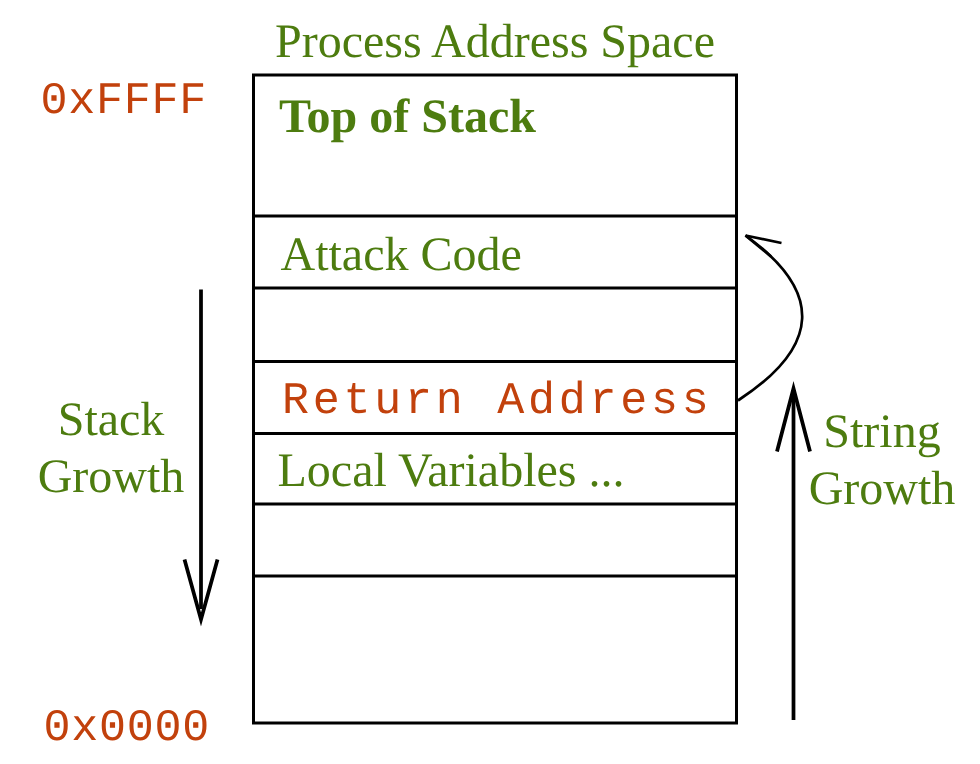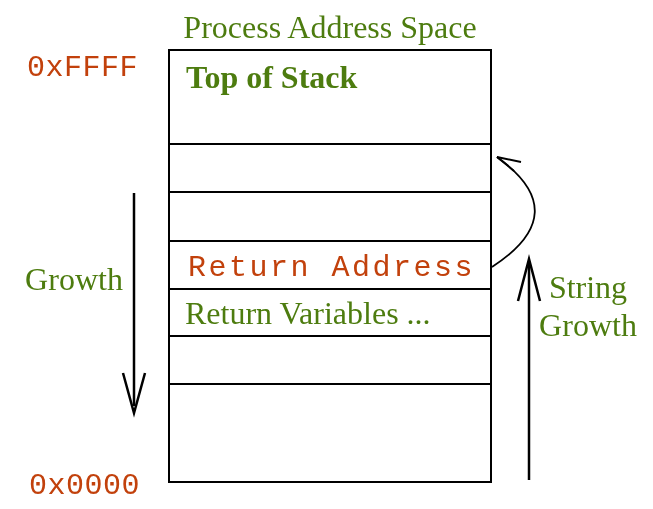--- a/index.html
+++ b/index.html
@@ -108,24 +108,26 @@
       <line class="ink" x1="497" y1="157" x2="514" y2="171" stroke-width="1.8"></line>
     </g>
   </svg>
 
   <div class="abs serif title">Process Address Space</div>
 
   <div class="abs mono addr-top">0xFFFF</div>
   <div class="abs mono addr-bottom">0x0000</div>
 
   <div class="abs serif row-label-1">Top of Stack</div>
+  <div class="abs serif row-label-2">Attack Code</div>
   <div class="abs mono row-label-4">Return Address</div>
-  <div class="abs serif row-label-5">Return Variables ...</div>
+  <div class="abs serif row-label-5">Local Variables ...</div>
 
   <div class="abs serif stack-growth-label">
+    <span class="label-line">Stack</span>
     <span class="label-line">Growth</span>
   </div>
 
   <div class="abs serif string-growth-label">
     <span class="label-line">String</span>
     <span class="label-line">Growth</span>
   </div>
 
 </div>
 

